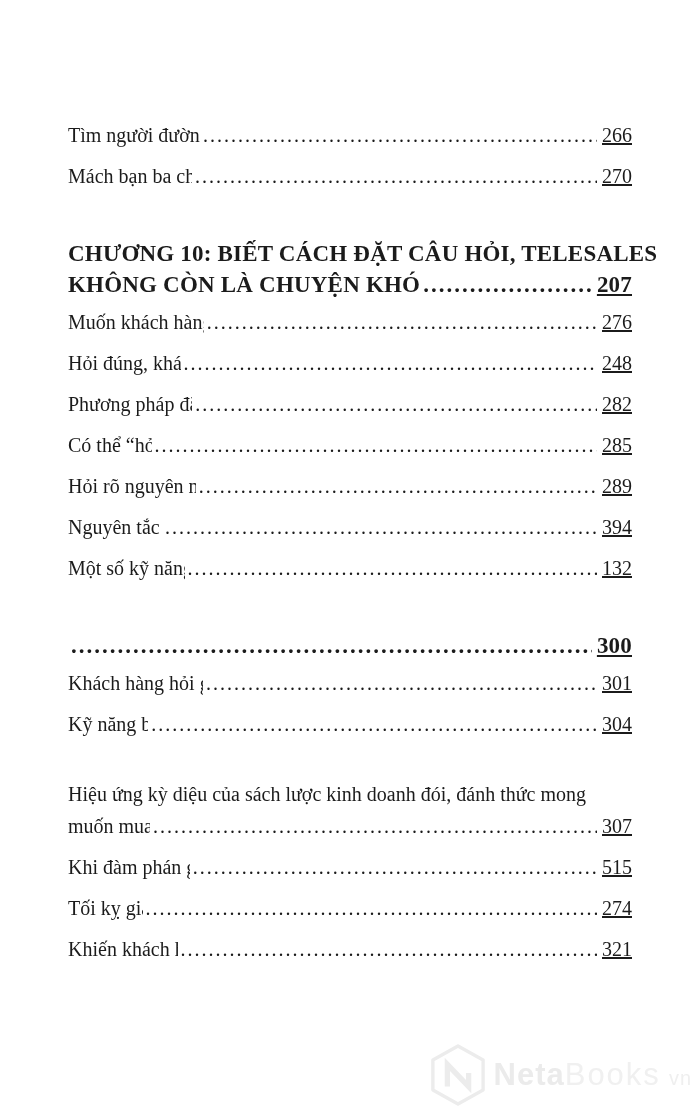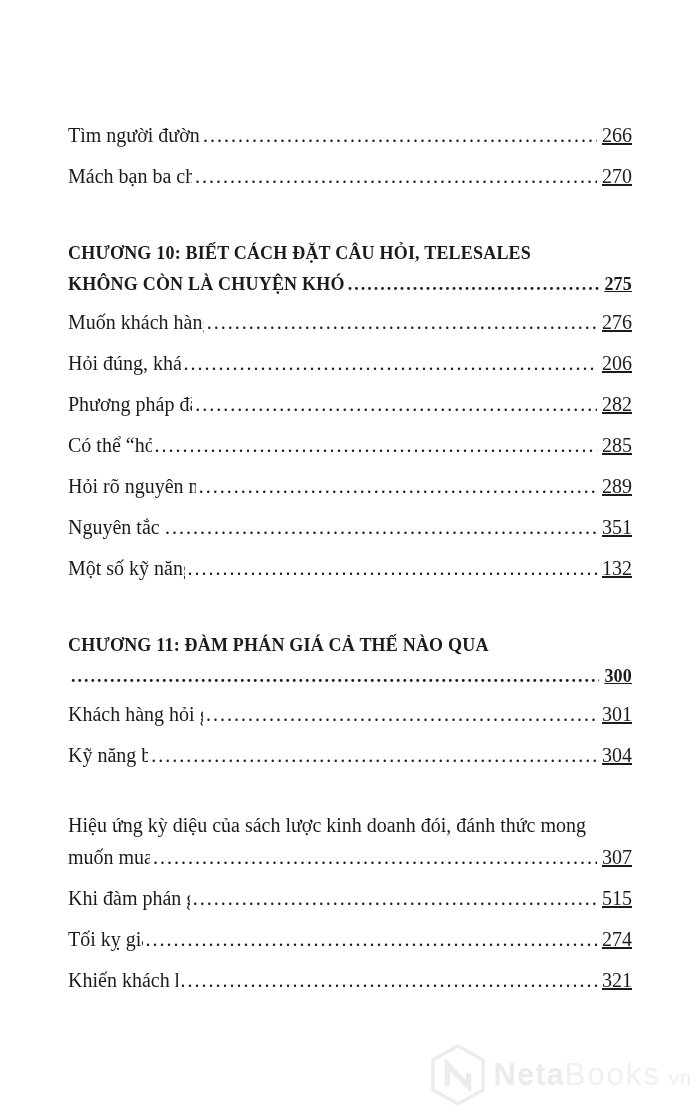--- a/index.html
+++ b/index.html
@@ -16,21 +16,21 @@
     display:flex;align-items:baseline;
     line-height:32px;font-size:20px;margin-bottom:9px;
   }
   .title{flex:0 1 auto;min-width:0;white-space:nowrap;overflow:hidden;}
   .leader{
     flex:1 1 auto;min-width:0;overflow:hidden;white-space:nowrap;
     letter-spacing:2px;margin:0 3px;
   }
   .pagenum{flex:0 0 auto;margin-left:2px;text-decoration:underline;}
   .chapter{margin-top:46px;}
-  .ch-head{font-weight:bold;font-size:18px;letter-spacing:0.2px;}
+  .ch-head{font-weight:bold;font-size:23px;letter-spacing:0.2px;}
   .ch-line{line-height:31px;white-space:nowrap;}
   .ch-line2{display:flex;align-items:center;}
   .entries{margin-top:6px;}
   .toc-row-multi{font-size:20px;margin-bottom:9px;margin-top:38px;}
   .mline{line-height:32px;white-space:nowrap;}
   .flexline{display:flex;align-items:baseline;line-height:32px;}
   .watermark{
     position:absolute;right:8px;bottom:14px;
     display:flex;align-items:center;gap:8px;
     font-family:"Liberation Sans","DejaVu Sans",sans-serif;
@@ -57,65 +57,64 @@
       <span class="leader">........................................................................................................................................................................................................</span>
       <span class="pagenum">270</span>
     </div>
 
     <section class="chapter">
       <div class="ch-head">
         <div class="ch-line">CHƯƠNG 10: BIẾT CÁCH ĐẶT CÂU HỎI, TELESALES</div>
         <div class="ch-line ch-line2">
           <span>KHÔNG CÒN LÀ CHUYỆN KHÓ</span>
           <span class="leader">........................................................................................................................................................................................................</span>
-          <span class="pagenum">275</span>
+          <span class="pagenum">207</span>
         </div>
       </div>
       <div class="entries">
         <div class="toc-row">
           <span class="title">Muốn khách hàng lên tiếng, trước tiên bạn phải biết cách hỏi</span>
           <span class="leader">........................................................................................................................................................................................................</span>
           <span class="pagenum">276</span>
         </div>
         <div class="toc-row">
           <span class="title">Hỏi đúng, khách hàng sẽ đi theo tư duy của bạn</span>
           <span class="leader">........................................................................................................................................................................................................</span>
-          <span class="pagenum">206</span>
+          <span class="pagenum">248</span>
         </div>
         <div class="toc-row">
           <span class="title">Phương pháp đặt câu hỏi bốn cấp độ bất khả chiến bại</span>
           <span class="leader">........................................................................................................................................................................................................</span>
           <span class="pagenum">282</span>
         </div>
         <div class="toc-row">
           <span class="title">Có thể “hỏi” thì không nên “nói”</span>
           <span class="leader">........................................................................................................................................................................................................</span>
           <span class="pagenum">285</span>
         </div>
         <div class="toc-row">
           <span class="title">Hỏi rõ nguyên nhân đằng sau sự từ chối của khách hàng</span>
           <span class="leader">........................................................................................................................................................................................................</span>
           <span class="pagenum">289</span>
         </div>
         <div class="toc-row">
           <span class="title">Nguyên tắc đặt câu hỏi trong telesales</span>
           <span class="leader">........................................................................................................................................................................................................</span>
-          <span class="pagenum">351</span>
+          <span class="pagenum">394</span>
         </div>
         <div class="toc-row">
           <span class="title">Một số kỹ năng đặt câu hỏi trong công tác tiếp thị</span>
           <span class="leader">........................................................................................................................................................................................................</span>
           <span class="pagenum">132</span>
         </div>
       </div>
     </section>
 
     <section class="chapter">
       <div class="ch-head">
-        <div class="ch-line">CHƯƠNG 11: ĐÀM PHÁN GIÁ CẢ THẾ NÀO QUA</div>
         <div class="ch-line ch-line2">
           <span class="leader">........................................................................................................................................................................................................</span>
           <span class="pagenum">300</span>
         </div>
       </div>
       <div class="entries">
         <div class="toc-row">
           <span class="title">Khách hàng hỏi giá cả trong điện thoại thì phải làm thế nào?</span>
           <span class="leader">........................................................................................................................................................................................................</span>
           <span class="pagenum">301</span>

